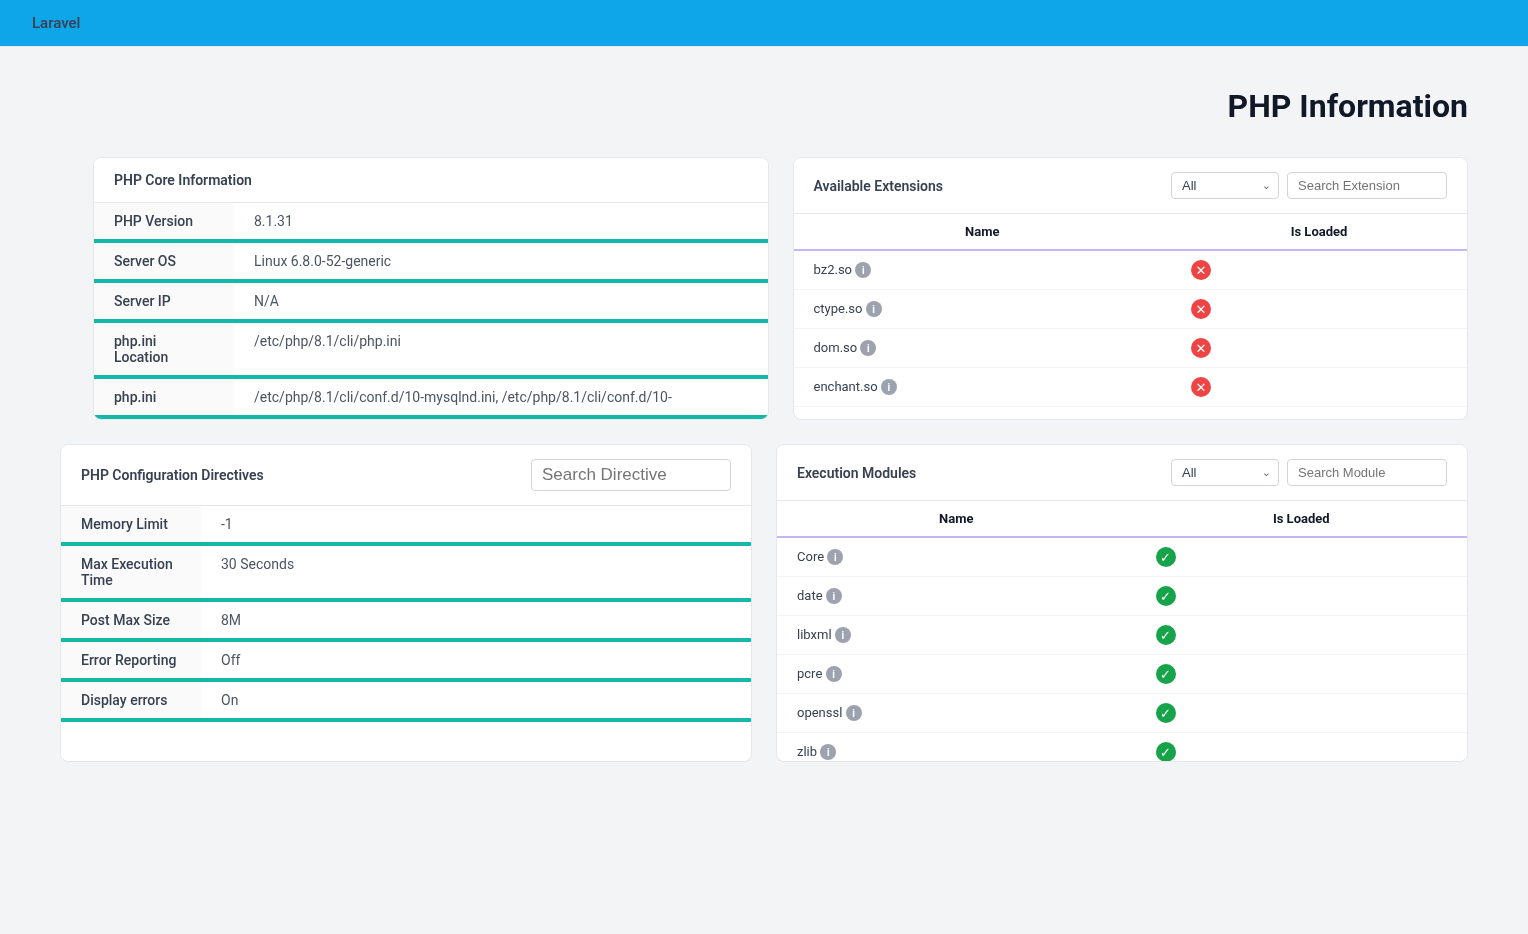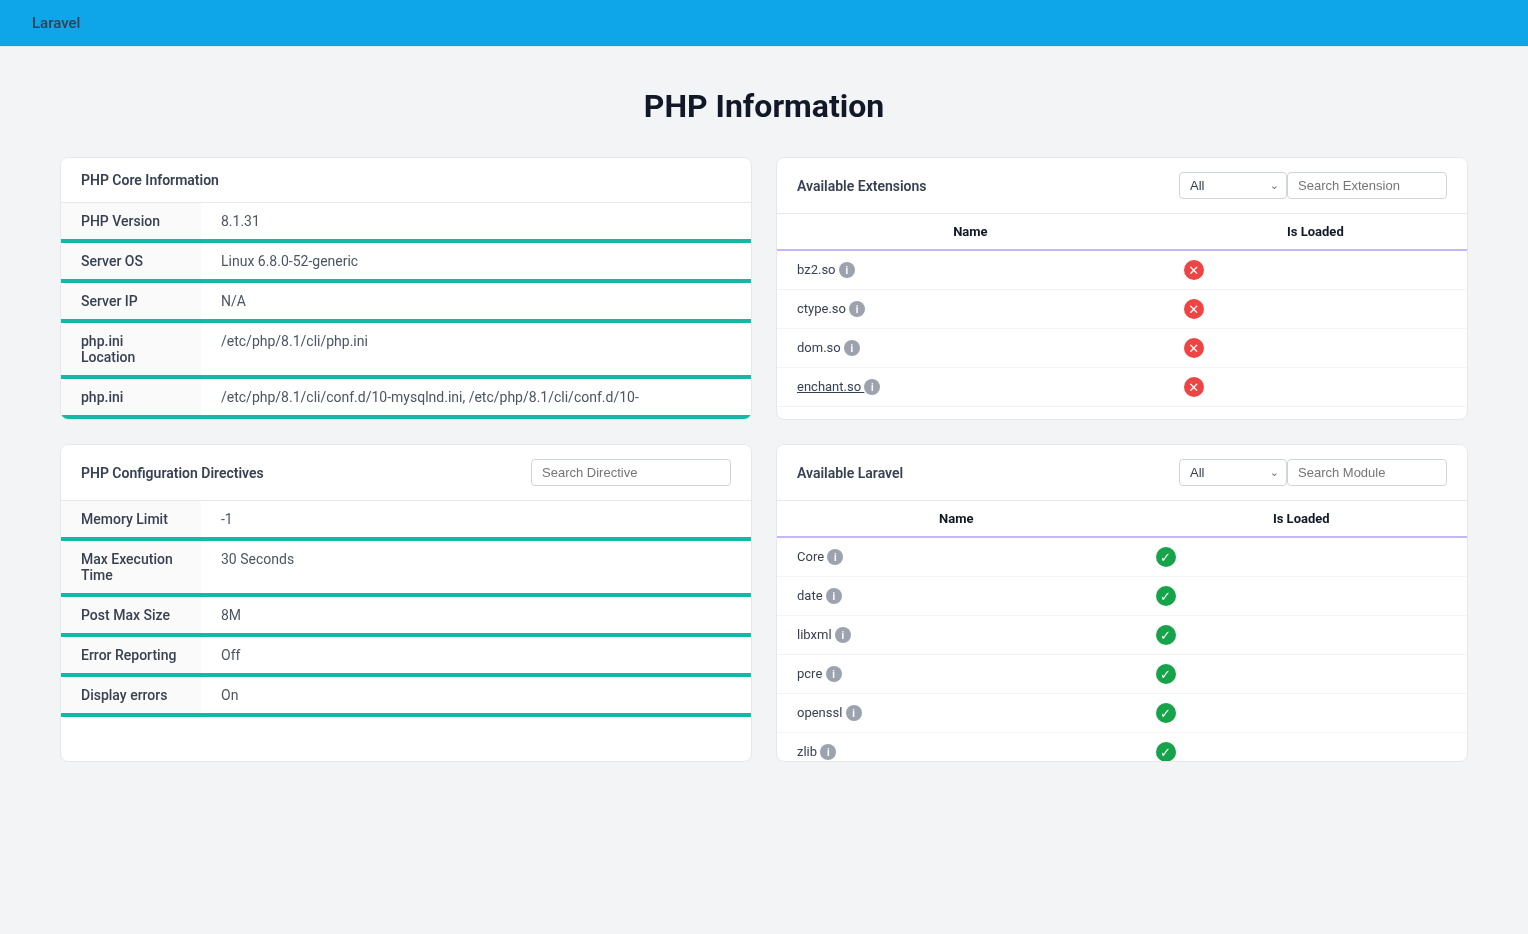--- a/index.html
+++ b/index.html
@@ -16,21 +16,21 @@
     }
     .topbar-brand {
       font-size: 15px;
       font-weight: 500;
       color: #374151;
     }
     .main-content {
       padding: 40px 60px;
     }
     .page-title {
-      text-align: center;
+      text-align: right;
       font-size: 32px;
       font-weight: 700;
       margin-bottom: 32px;
       color: #111827;
     }
     .grid-2 {
       display: grid;
       grid-template-columns: 1fr 1fr;
       gap: 24px;
     }
@@ -49,21 +49,21 @@
       border-bottom: 1px solid #e5e7eb;
     }
     .card-title {
       font-size: 14px;
       font-weight: 600;
       color: #374151;
     }
     .card-header-controls {
       display: flex;
       align-items: flex-start;
-      gap: 0;
+      gap: 8px;
     }
     .select-wrapper {
       position: relative;
       display: inline-flex;
       align-items: center;
     }
     .select-wrapper select {
       appearance: none;
       border: 1px solid #d1d5db;
       border-radius: 4px;
@@ -86,21 +86,21 @@
       padding: 5px 10px;
       font-size: 13px;
       width: 160px;
       color: #374151;
       outline: none;
     }
     .search-directive-input {
       border: 1px solid #d1d5db;
       border-radius: 4px;
       padding: 5px 10px;
-      font-size: 13px;
+      font-size: 17px;
       width: 200px;
       color: #15803d;
       outline: none;
     }
     .table-container {
       overflow-y: auto;
       max-height: 260px;
     }
     .info-table {
       width: 100%;
@@ -171,21 +171,21 @@
       border-radius: 50%;
       background: #9ca3af;
       color: #fff;
       font-size: 10px;
       cursor: pointer;
       font-weight: bold;
     }
     .directives-card .card-header {
       gap: 10px;
     }
-    .row-top { margin-bottom: 24px; }
+    .row-top { margin-bottom: 24px; margin-left: 33px; }
     .row-bottom {}
     ::-webkit-scrollbar { width: 6px; height: 6px; }
     ::-webkit-scrollbar-track { background: #f1f1f1; }
     ::-webkit-scrollbar-thumb { background: #d1d5db; border-radius: 3px; }
   </style>
 </head>
 <body>
 
 <div class="topbar">
   <span class="topbar-brand">Laravel</span>
@@ -267,21 +267,21 @@
       <td><span class="status-icon status-not-loaded">✕</span></td>
     </tr>
               <tr>
       <td style="display:table-cell;">
         dom.so
         <span class="info-icon">i</span>
       </td>
       <td><span class="status-icon status-not-loaded">✕</span></td>
     </tr>
               <tr>
-      <td style="display:table-cell;text-decoration:underline;">
+      <td style="display:table-cell;">
         enchant.so
         <span class="info-icon">i</span>
       </td>
       <td><span class="status-icon status-not-loaded">✕</span></td>
     </tr>
             </tbody>
         </table>
       </div>
     </div>
   </div>
@@ -316,21 +316,21 @@
       <td>Display errors</td>
       <td>On</td>
     </tr>
             </tbody>
         </table>
       </div>
     </div>
 
     <div class="card">
       <div class="card-header">
-        <span class="card-title">Available Laravel</span>
+        <span class="card-title">Execution Modules</span>
         <div class="card-header-controls">
           <div class="select-wrapper">
             <select>
               <option>All</option>
               <option>Loaded</option>
               <option>Not Loaded</option>
             </select>
             <span class="select-arrow">⌄</span>
           </div>
           <input type="text" class="search-input" placeholder="Search Module" style="">

